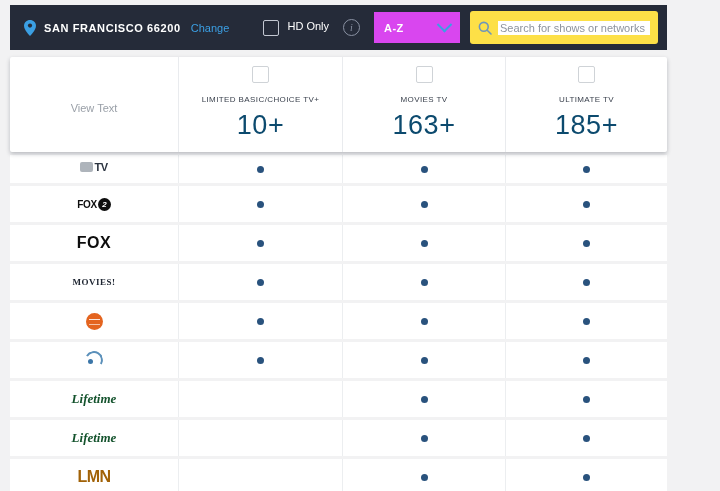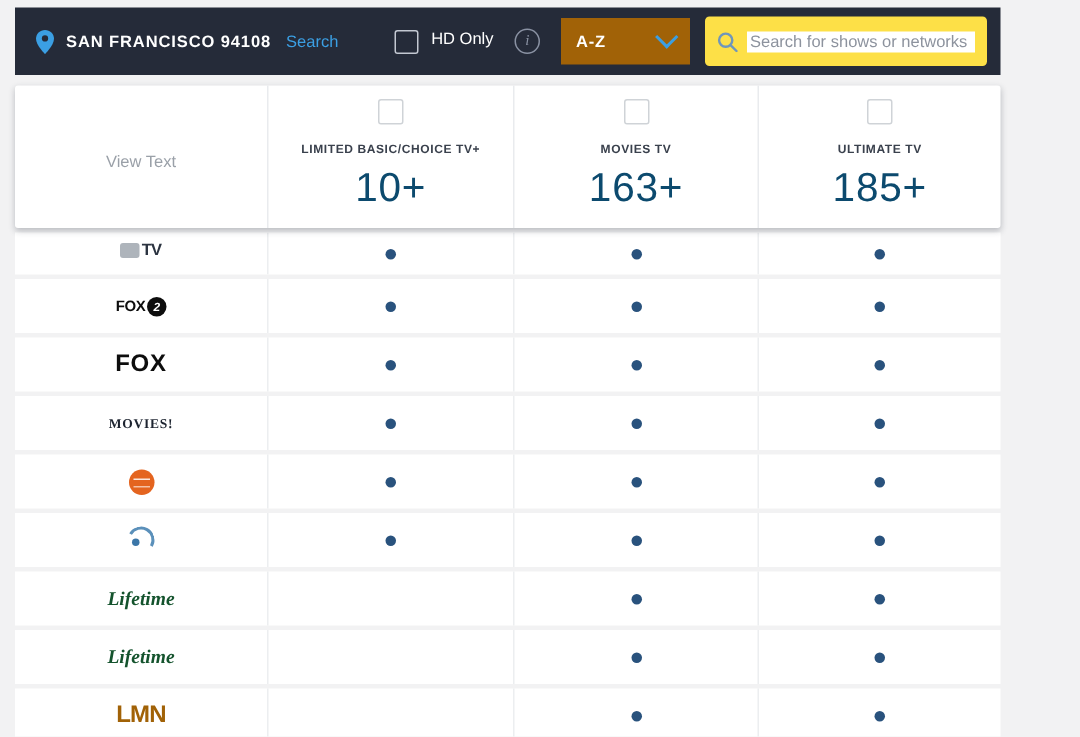--- a/index.html
+++ b/index.html
@@ -25,21 +25,21 @@
     width:14px;height:14px;border:1px solid #c3c8d2;background:transparent;
     border-radius:2px;cursor:pointer;
   }
   .hd-label{color:#ffffff;font-size:11px;}
   .info-icon{
     width:15px;height:15px;border:1px solid #8a92a3;border-radius:50%;
     color:#8a92a3;font-size:10px;line-height:15px;text-align:center;
     font-family:"Liberation Serif",serif;font-style:italic;cursor:pointer;margin:0 4px;
   }
   .sort-select{
-    width:86px;height:31px;background:#a16207;display:flex;align-items:center;
+    width:86px;height:31px;background:#d946ef;display:flex;align-items:center;
     justify-content:space-between;padding:0 10px;box-sizing:border-box;cursor:pointer;
   }
   .sort-value{color:#ffffff;font-size:11px;font-weight:700;letter-spacing:.5px;}
   .chevron{width:9px;height:9px;border-right:2px solid #3b9fe3;border-bottom:2px solid #3b9fe3;
     transform:rotate(45deg) translate(-2px,-2px);}
   .search-box{
     width:188px;height:33px;background:#fde047;border-radius:3px;
     display:flex;align-items:center;padding:0 8px;box-sizing:border-box;gap:6px;
   }
   .search-input{
@@ -61,21 +61,21 @@
   }
   .head-cell + .head-cell{border-left:1px solid #e9ebee;}
   .view-text{
     color:#9aa0a8;font-size:11px;margin-top:36px;cursor:pointer;
   }
   .pkg-checkbox{
     width:15px;height:15px;border:1px solid #cfd3d7;background:#fff;border-radius:2px;
     cursor:pointer;margin-bottom:12px;
   }
   .pkg-name{
-    color:#3a414d;font-size:8px;font-weight:700;letter-spacing:.4px;text-align:center;
+    color:#3a414d;font-size:8px;font-weight:400;letter-spacing:.4px;text-align:center;
   }
   .pkg-count{
     color:#0c4a6e;font-size:27px;font-weight:400;margin-top:6px;letter-spacing:.5px;
   }
 
   
   .rows{position:absolute;left:10px;top:155px;width:657px;z-index:1;}
   .row{
     background:#ffffff;height:36px;margin-bottom:3px;align-items:center;
   }
@@ -126,22 +126,22 @@
 </style>
 </head>
 <body>
 
 <div class="topbar">
   <div class="loc-group">
     <svg class="pin-icon" viewBox="0 0 12 16">
       <path d="M6 0C2.7 0 0 2.6 0 5.8 0 10.2 6 16 6 16s6-5.8 6-10.2C12 2.6 9.3 0 6 0z" fill="#3b9fe3"></path>
       <circle cx="6" cy="5.6" r="2.1" fill="#252b39"></circle>
     </svg>
-    <span class="loc-text">SAN FRANCISCO 94108</span>
-    <span class="change-link">Search</span>
+    <span class="loc-text">SAN FRANCISCO 66200</span>
+    <span class="change-link">Change</span>
   </div>
   <div class="hd-group">
     <span class="hd-checkbox"></span>
     <span class="hd-label">HD Only</span>
   </div>
   <span class="info-icon">i</span>
   <div class="sort-select">
     <span class="sort-value">A-Z</span>
     <span class="chevron"></span>
   </div>

